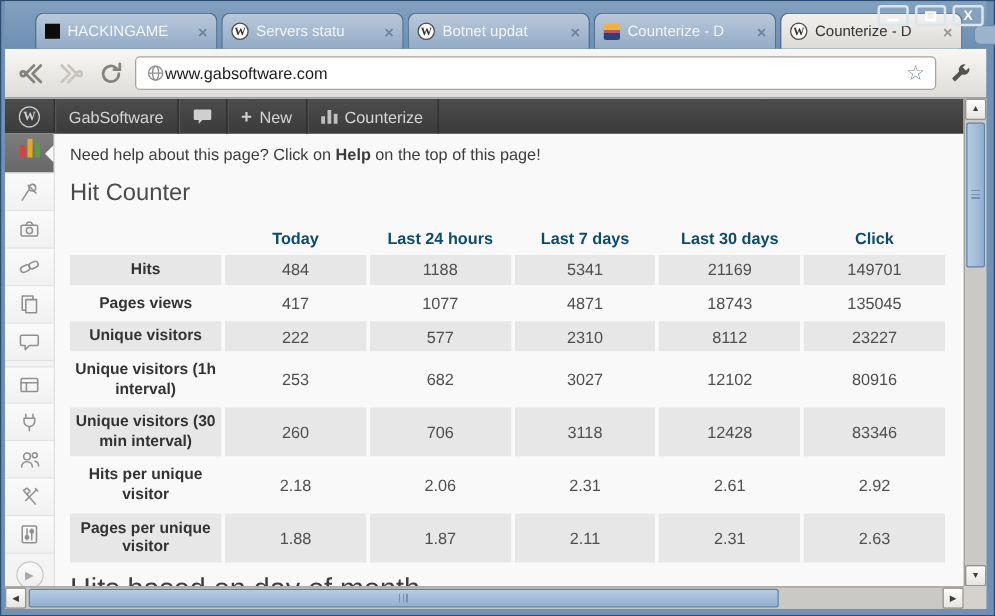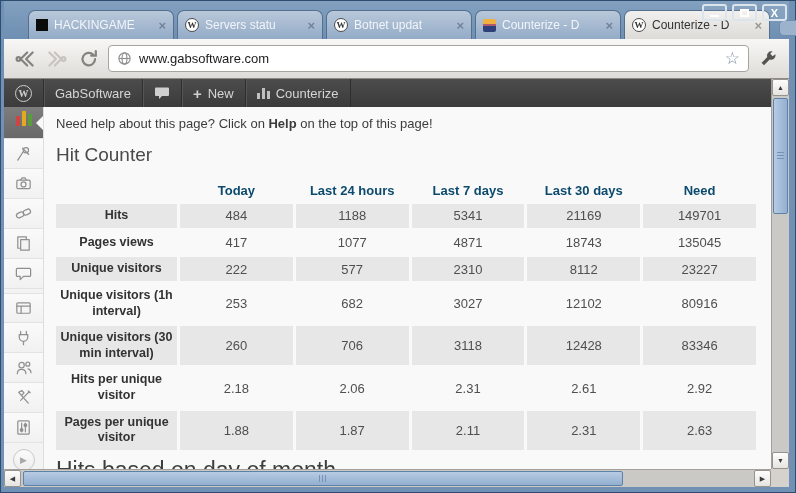--- a/index.html
+++ b/index.html
@@ -41,21 +41,21 @@
   .fav-mountain{ width:13px; height:13px; border-radius:2px;
     background:linear-gradient(#f0b03f 0 40%, #b05a72 40% 55%, #2e4079 55% 100%); }
   .newtab-btn{ width:34px; height:16px; margin:0 0 3px 6px; border-radius:5px;
     background:#9db3cd; border:1px solid #6d8cab; cursor:pointer;}
 
   
   .toolbar{ height:40px; background:linear-gradient(#f8f7f5,#dedcd8);
     border-bottom:1px solid #8e8b86; display:flex; align-items:center; padding:0 8px; gap:6px;}
   .nav-ico{ width:26px; height:26px; display:flex; align-items:center; justify-content:center; cursor:pointer;}
   .addr{ flex:1; height:27px; background:#fff; border:1px solid #a7a4a0; border-radius:4px;
-    display:flex; align-items:center; gap:7px; padding:0 8px; font-size:13px; }
+    display:flex; align-items:center; padding:0 8px; font-size:13px; }
   .url-host{ color:#1c1c1c; } .url-path{ color:#979797; white-space:nowrap; overflow:hidden;}
   .star{ margin-left:auto; color:#7d8fa6; font-size:17px; line-height:1; cursor:pointer;}
 
   
   .viewport{ height:408px; position:relative; background:#dad7d3; }
   .page{ position:absolute; left:0; top:0; width:767px; height:390px; overflow:hidden; background:#f9f9f9;}
 
   
   .adminbar{ height:28px; background:linear-gradient(#4c4c4c,#3b3b3b);
     display:flex; align-items:center; color:#d5d5d5; font-size:13px; }
@@ -336,21 +336,21 @@
           <h2 class="pagetitle">Hit Counter</h2>
 
           <table class="stats">
             <thead>
                 <tr>
                   <th></th>
                   <th>Today</th>
                   <th>Last 24 hours</th>
                   <th>Last 7 days</th>
                   <th>Last 30 days</th>
-                  <th>Need</th>
+                  <th>Click</th>
                 </tr>
               </thead>
             <tbody>
                 <tr>
                   <th class="rowlabel">Hits</th>
                   <td>484</td>
                   <td>1188</td>
                   <td>5341</td>
                   <td>21169</td>
                   <td>149701</td>

